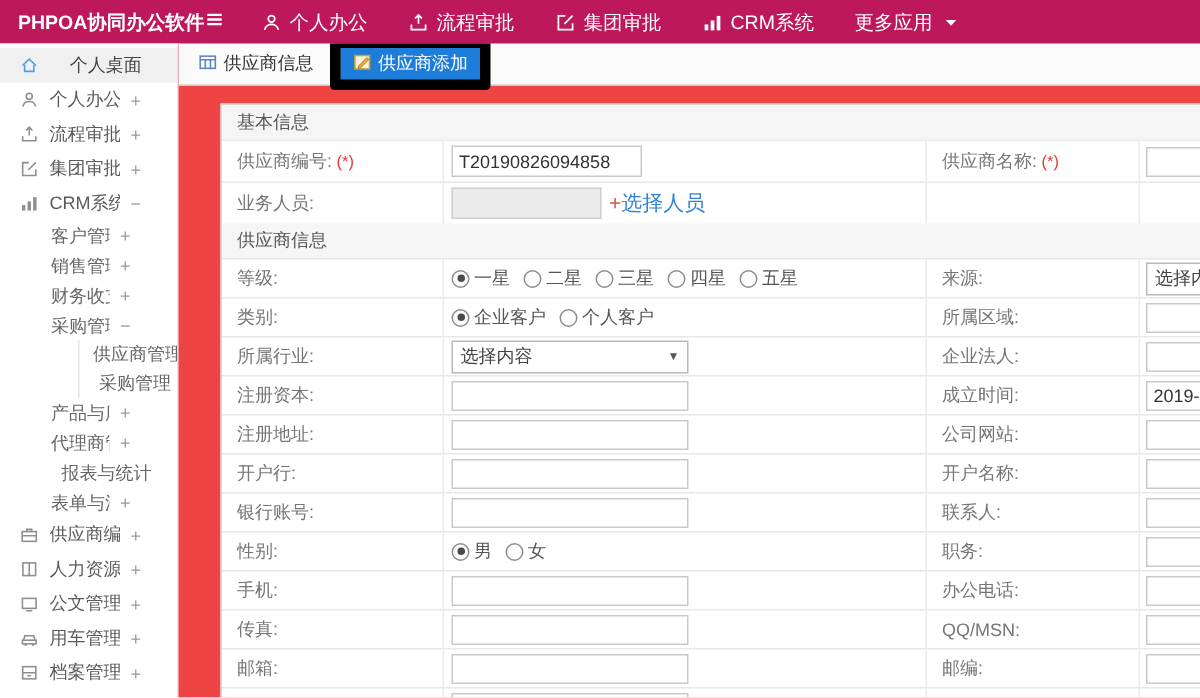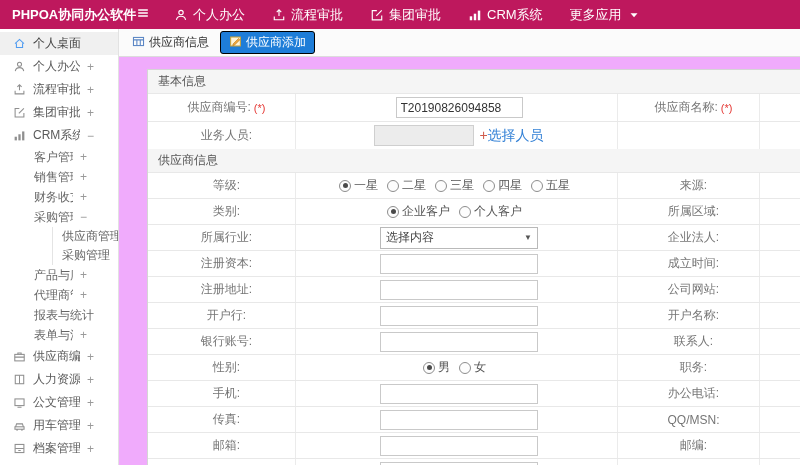--- a/index.html
+++ b/index.html
@@ -10,47 +10,47 @@
   .topbar { height:29px; background:#be185d; display:flex; align-items:center; color:#fff; }
   .brand { width:130px; padding-left:12px; font-size:13px; font-weight:bold; white-space:nowrap; }
   .menu-btn { margin:0 24px 0 6px; display:flex; align-items:center; cursor:pointer; }
   .topnav { display:flex; align-items:center; }
   .topnav-item { display:flex; align-items:center; gap:5px; margin-right:27px; font-size:13px; cursor:pointer; white-space:nowrap; }
   .ic { width:13px; height:13px; stroke:currentColor; fill:none; stroke-width:1.3; }
   .topbar .ic { width:14px; height:14px; }
 
   
   .shell { display:flex; height:436px; }
-  .sidebar { width:119px; background:#fff; border-right:1px solid #e2e2e2; padding-top:3px; flex:none; overflow:hidden; }
+  .sidebar { width:119px; background:#fff; border-right:1px solid #e2e2e2; padding-top:3px; flex:none; overflow:hidden;text-align:center; }
   .side-item { display:flex; align-items:center; gap:7px; color:#5a5a5a; cursor:pointer; white-space:nowrap; }
   .side-item .lbl { flex:1; overflow:hidden; }
   .side-item .exp { color:#9a9a9a; font-size:12px; }
   .lv0 { height:23px; padding:0 10px 0 13px; }
   .lv0 .exp { padding-right:14px; }
   .lv1 { height:20px; padding:0 10px 0 34px; color:#666; }
   .lv1 .exp { padding-right:21px; }
   .lv2 { height:19px; margin-left:52px; border-left:1px solid #e4e4e4; padding-left:9px; color:#666; }
   .side-item.active { background:#f0f0f0; color:#444; }
   .side-item .ic { color:#8f8f8f; flex:none; }
   .side-item.active .ic { color:#4e9bf1; }
 
   
-  .main { flex:1; background:#f0abfc; min-width:0; overflow:hidden; }
+  .main { flex:1; background:#ef4444; min-width:0; overflow:hidden; }
   .tabbar { height:28px; background:#fbfbfb; border-bottom:1px solid #dcdcdc; display:flex; align-items:center; padding-left:13px; gap:11px; }
   .tab { display:flex; align-items:center; gap:4px; color:#333; cursor:pointer; }
   .tab .ic { color:#5b87c5; width:13px; height:13px; }
-  .tab.active { background:#1e7dd8; border:1px solid #000000; color:#fff; border-radius:3px; padding:2px 8px; }
+  .tab.active { background:#1e7dd8; border:7px solid #000000; color:#fff; border-radius:3px; padding:2px 8px; }
   .content { padding:12px 0 0 28px; }
 
   
   .form-box { width:1060px; background:#fff; border:1px solid #d5d5d5; }
   .sec-header { height:23px; display:flex; align-items:center; padding-left:10px; background:#f5f5f5; color:#555; }
   .frow { display:flex; border-top:1px solid #e8e8e8; height:26px; }
   .frow.tall { height:28px; }
-  .cell { display:flex; align-items:center;justify-content:center; }
+  .cell { display:flex; align-items:center; }
   .c1 { width:148px; padding-left:10px; border-right:1px solid #ebebeb; color:#757575; }
   .c2 { width:322px; padding-left:5px; border-right:1px solid #ebebeb; }
   .c3 { width:142px; padding-left:10px; border-right:1px solid #ebebeb; color:#757575; }
   .c4 { flex:1; padding-left:4px; }
   .req { color:#e53935; margin-left:3px; font-size:11px; }
   .ipt { height:20px; border:1px solid #c9c9c9; padding:0 4px; font:12px "Liberation Sans","DejaVu Sans",sans-serif; color:#333; background:#fff; outline:none; }
   .c2 .ipt { width:158px; }
   .c4 .ipt { width:300px; }
   .frow.tall .c2 .ipt { width:127px; height:21px; }
   .ipt.gray { background:#ececec; border-color:#cfcfcf; width:100px !important; }

